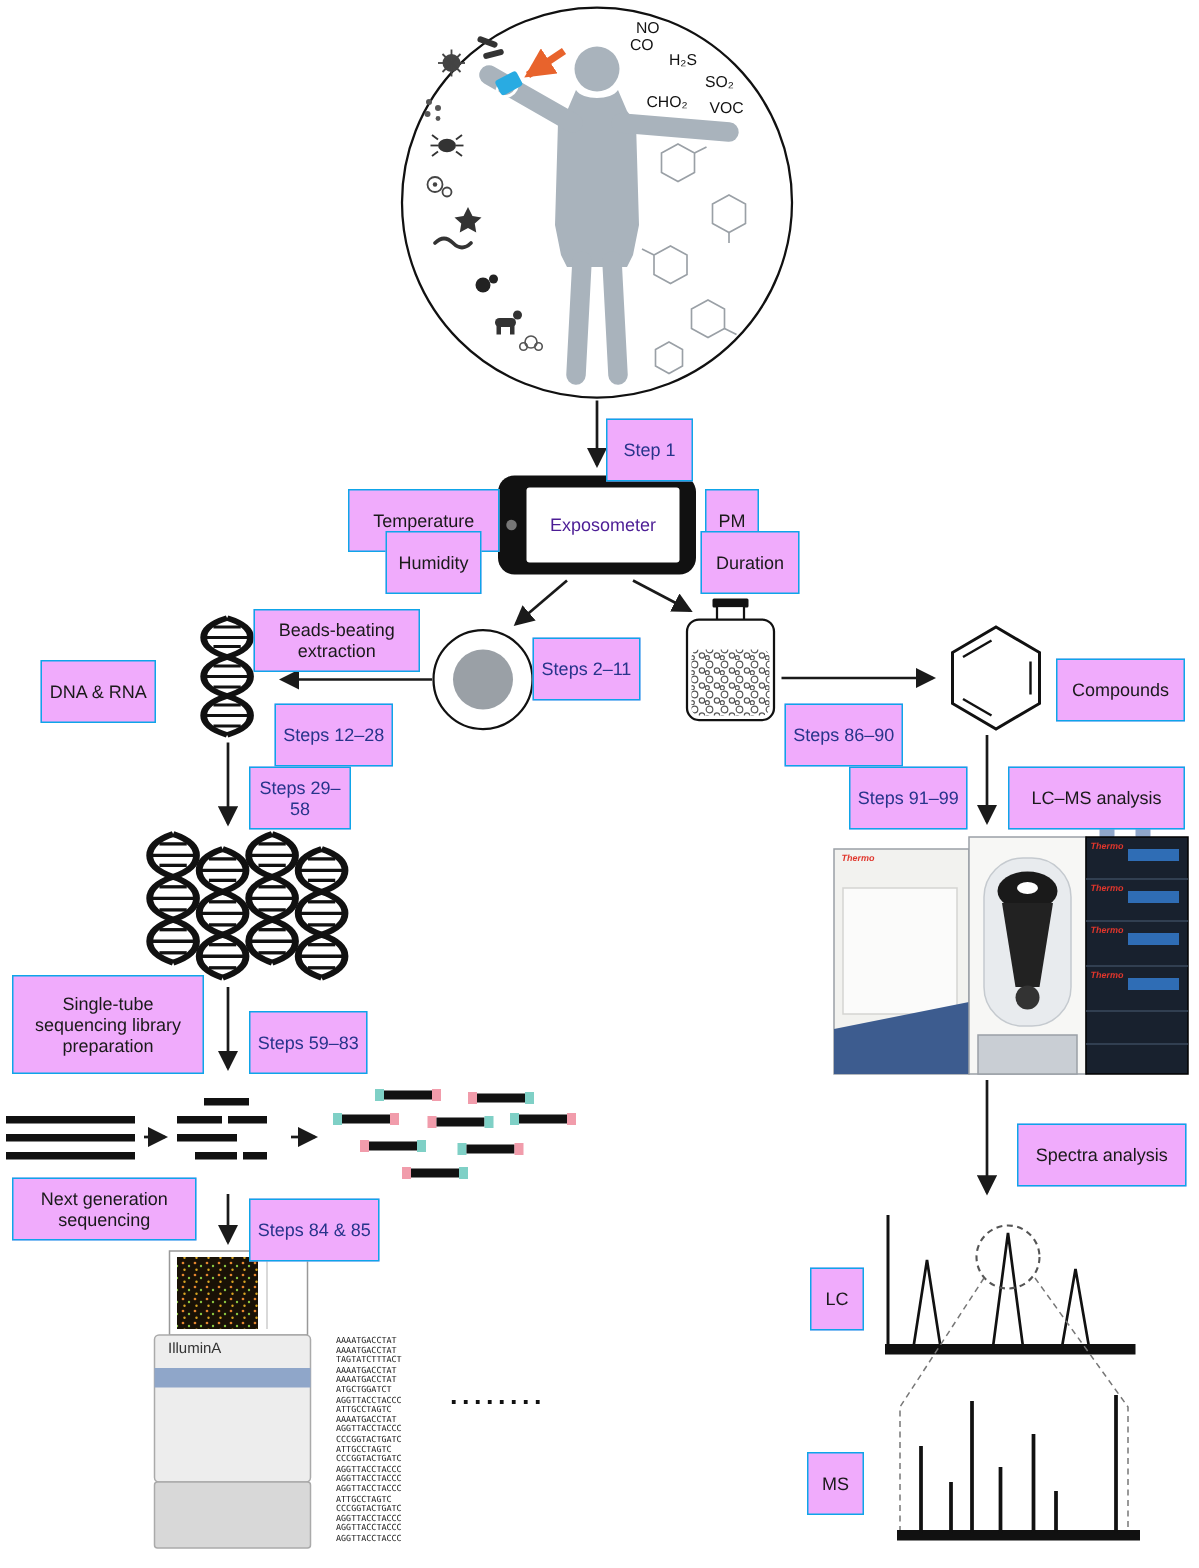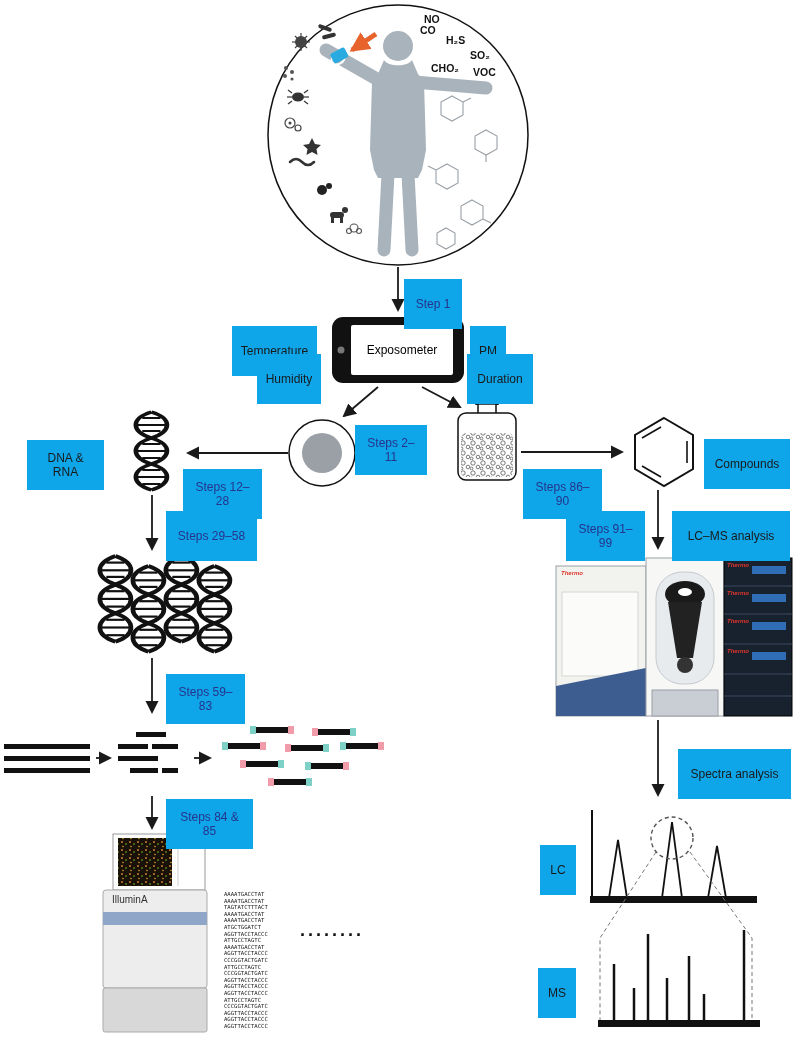--- a/index.html
+++ b/index.html
@@ -4,26 +4,26 @@
 <style>
   * { margin:0; padding:0; box-sizing:border-box; }
   html,body { background:#fff; }
   #canvas {
     position:relative; width:799px; height:1045px; background:#fff;
     font-family:"Liberation Sans", sans-serif; overflow:hidden; color:#111;
   }
   #svgbg { position:absolute; left:0; top:0; }
   .box {
     position:absolute; display:flex; align-items:center; justify-content:center;
-    text-align:center; border:5px solid #0ea5e9; background:#0ea5e9;
+    text-align:center; border:1px solid #0ea5e9; background:#f0abfc;
     font-size:12px; line-height:1.18; padding:20px 4px; color:#1a1a1a;
   }
   .step { color:var(--step-text); }
-  .gas { position:absolute; font-size:10.5px; color:#111;font-weight:bold; }
-  .phone-label { position:absolute; left:352px; top:343px; width:100px; text-align:center; font-size:12px; color:#000000; }
+  .gas { position:absolute; font-size:10.5px; color:#111; }
+  .phone-label { position:absolute; left:352px; top:343px; width:100px; text-align:center; font-size:12px; color:#4c1d95; }
   .brand { position:absolute; left:112px; top:894px; font-size:10px; color:#333; }
   .thermo { position:absolute; font-size:6px; font-weight:bold; font-style:italic; color:var(--thermo-red); }
   .reads {
     position:absolute; left:224px; top:891px; width:120px;
     font-family:"DejaVu Sans Mono", monospace; font-size:5.6px; line-height:1.18;
     white-space:pre; color:#222;
   }
   .dots { position:absolute; left:300px; top:920px; font-size:18px; font-weight:bold; letter-spacing:3px; color:#111; }
   .silhouette { fill:var(--silhouette); }
   .limb { stroke:var(--silhouette); }
@@ -305,31 +305,34 @@
 </svg>
 
 <span class="gas" style="left:424px;top:13px">NO</span>
 <span class="gas" style="left:420px;top:24px">CO</span>
 <span class="gas" style="left:446px;top:34px">H₂S</span>
 <span class="gas" style="left:470px;top:49px">SO₂</span>
 <span class="gas" style="left:431px;top:62px">CHO₂</span>
 <span class="gas" style="left:473px;top:66px">VOC</span>
 
 <div class="box step" style="left:404px;top:279px;width:58px;height:23px">Step 1</div>
-<div class="box" style="left:232px;top:326px;width:85px;height:23px">Temperature</div>
+<div class="box" style="left:232px;top:326px;width:101px;height:23px">Temperature</div>
 <div class="box" style="left:257px;top:354px;width:64px;height:23px">Humidity</div>
 <div class="box" style="left:470px;top:326px;width:36px;height:23px">PM</div>
 <div class="box" style="left:467px;top:354px;width:66px;height:23px">Duration</div>
 <div class="phone-label">Exposometer</div>
 
 <div class="box step" style="left:355px;top:425px;width:72px;height:23px">Steps 2–11</div>
+<div class="box" style="left:169px;top:406px;width:111px;height:42px">Beads-beating extraction</div>
 <div class="box" style="left:27px;top:440px;width:77px;height:25px">DNA &amp; RNA</div>
 <div class="box step" style="left:183px;top:469px;width:79px;height:23px">Steps 12–28</div>
-<div class="box step" style="left:166px;top:511px;width:91px;height:23px">Steps 29–58</div>
+<div class="box step" style="left:166px;top:511px;width:68px;height:23px">Steps 29–58</div>
+<div class="box" style="left:8px;top:650px;width:128px;height:66px">Single-tube sequencing library preparation</div>
 <div class="box step" style="left:166px;top:674px;width:79px;height:23px">Steps 59–83</div>
+<div class="box" style="left:8px;top:785px;width:123px;height:40px">Next generation sequencing</div>
 <div class="box step" style="left:166px;top:799px;width:87px;height:23px">Steps 84 &amp; 85</div>
 <div class="brand">IlluminA</div>
 <div class="reads">AAAATGACCTAT
 AAAATGACCTAT
 TAGTATCTTTACT
 AAAATGACCTAT
 AAAATGACCTAT
 ATGCTGGATCT
 AGGTTACCTACCC
 ATTGCCTAGTC

